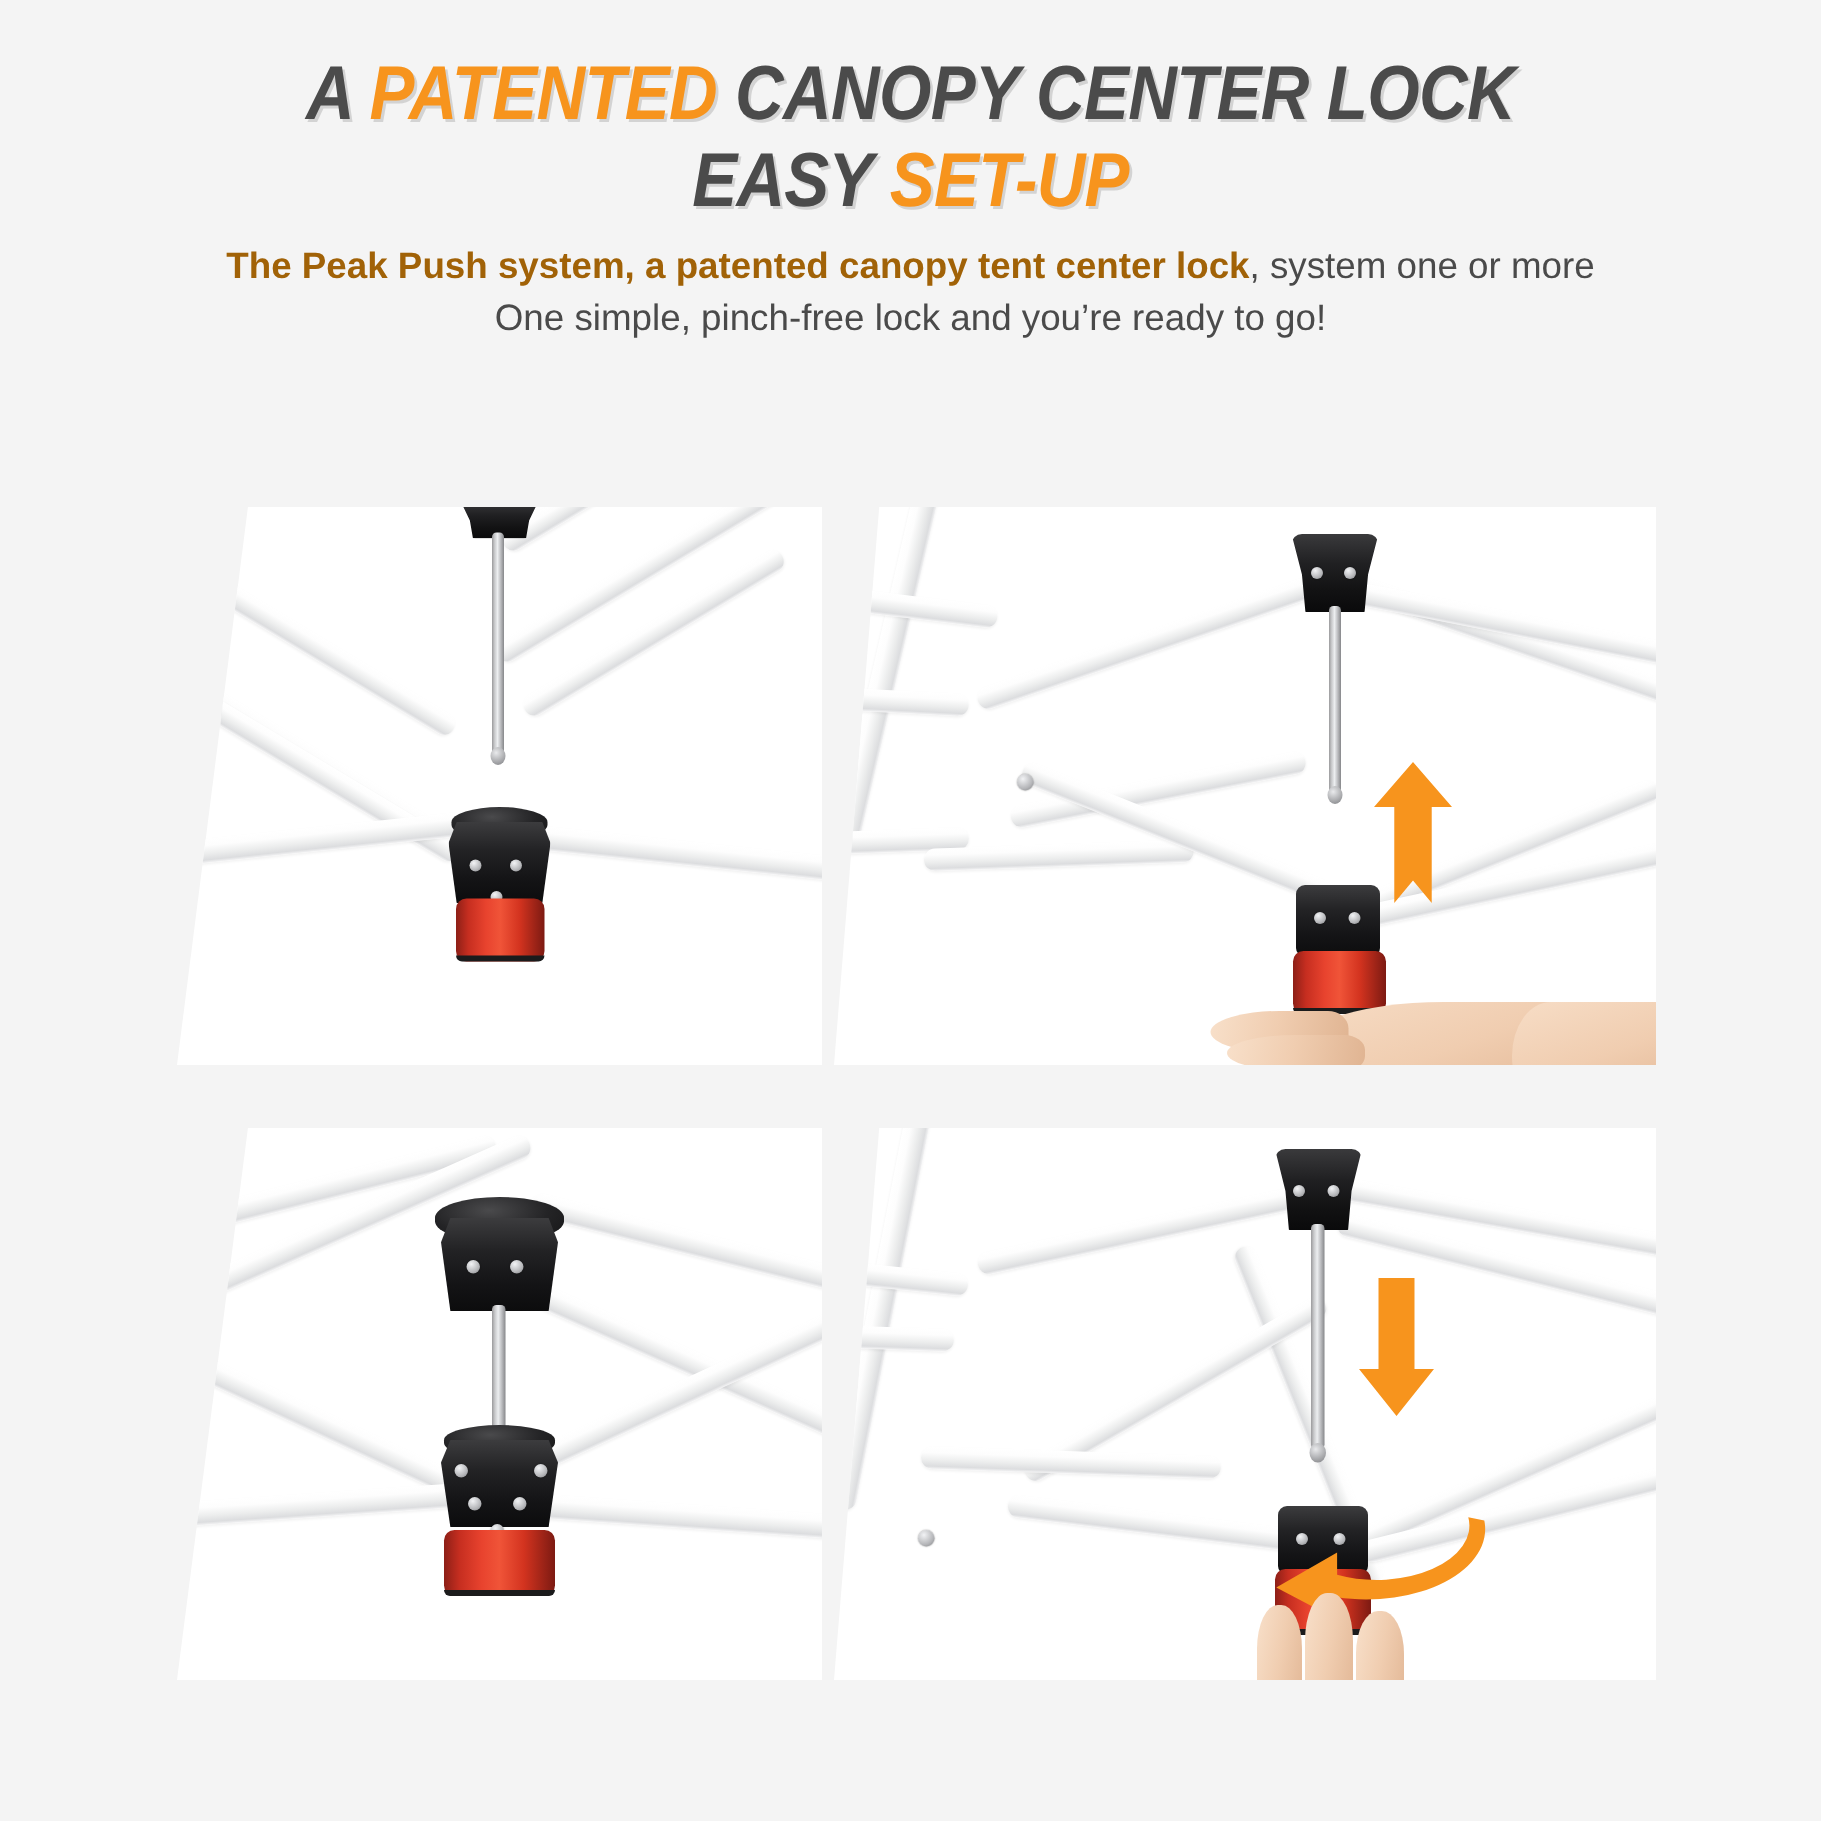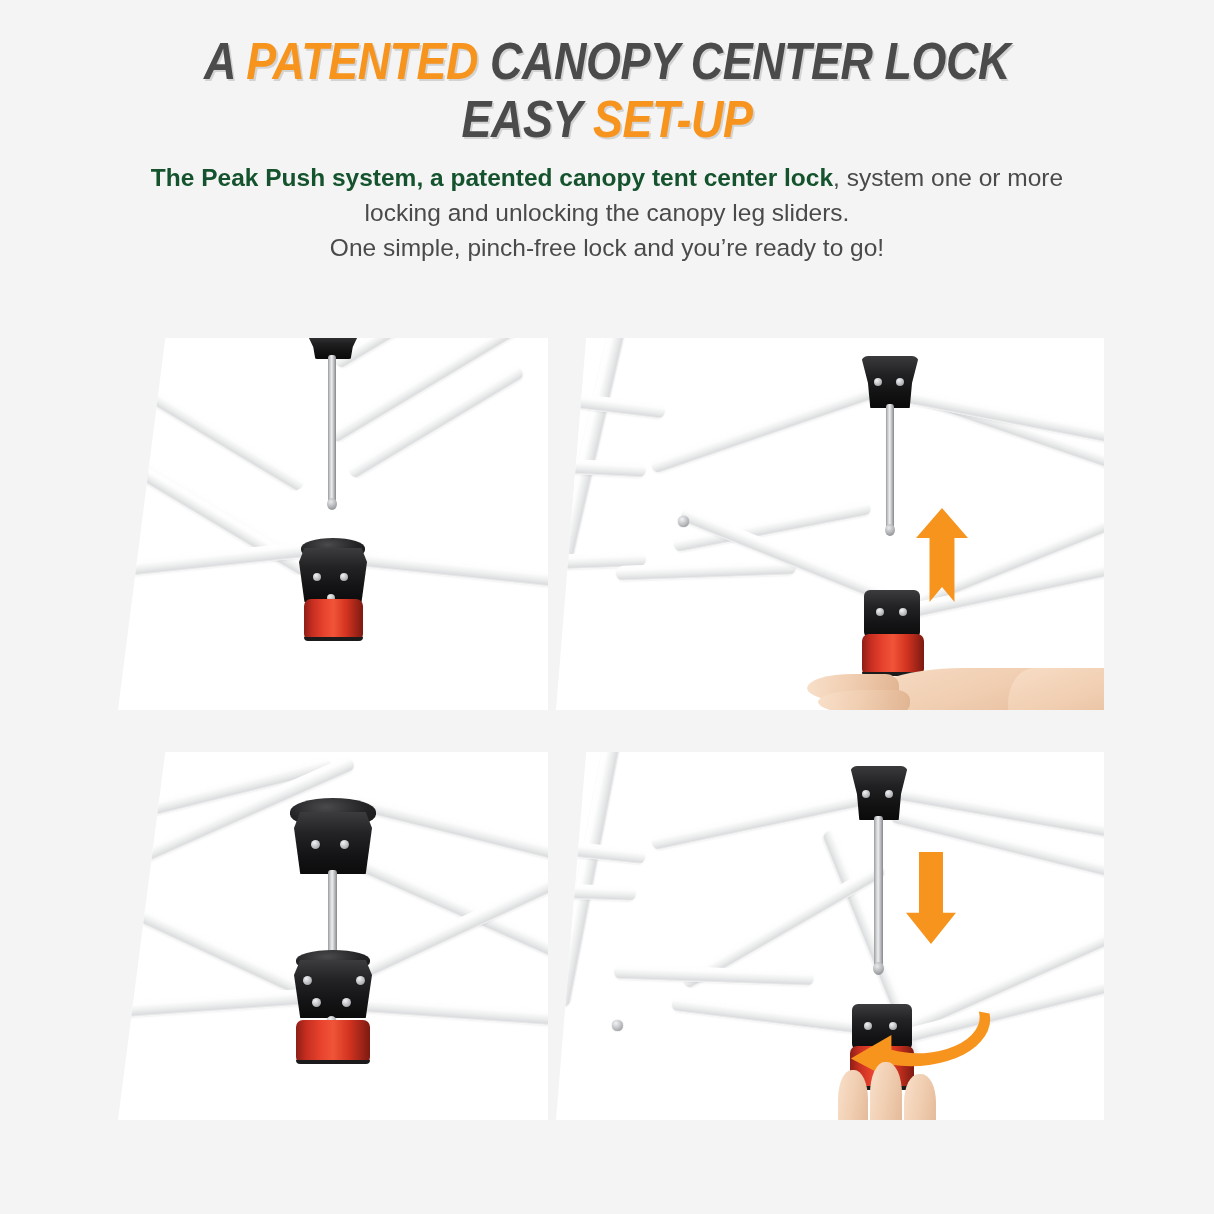--- a/index.html
+++ b/index.html
@@ -31,21 +31,21 @@
 
   
   .body-copy{
     position:absolute;left:50%;transform:translateX(-50%);
     top:160px;width:1070px;
     text-align:center;
     font-size:24.5px;
     line-height:35px;
     color:#4a4a4a;
   }
-  .body-copy b{color:#14532d;font-weight:bold;}
+  .body-copy b{color:#a16207;font-weight:bold;}
 
   
   .panel{
     position:absolute;
     background:#ffffff;
     overflow:hidden;
   }
   .p1{left:118px;top:338px;width:430px;height:372px;
       clip-path:polygon(11% 0,100% 0,100% 100%,0 100%);}
   .p2{left:556px;top:338px;width:548px;height:372px;
@@ -141,21 +141,20 @@
 
 <div class="page">
 
   <div class="headline">
     <span class="line line1"><span class="hl-dark">A </span><span class="hl-orange">PATENTED</span><span class="hl-dark"> CANOPY CENTER LOCK</span></span>
     <span class="line line2"><span class="hl-dark">EASY </span><span class="hl-orange">SET-UP</span></span>
   </div>
 
   <div class="body-copy">
     <div><b>The Peak Push system, a patented canopy tent center lock</b><span>, system one or more</span></div>
-    <div>locking and unlocking the canopy leg sliders.</div>
     <div>One simple, pinch-free lock and you’re ready to go!</div>
   </div>
 
   <div class="panel p1">
     <div class="scene">
 
       <div class="tube" style="left:-30px;top:12px;width:250px;height:15px;transform:rotate(31deg);transform-origin:left center;"></div>
       <div class="tube" style="left:-34px;top:86px;width:250px;height:15px;transform:rotate(31deg);transform-origin:left center;"></div>
       <div class="tube" style="left:218px;top:18px;width:250px;height:15px;transform:rotate(-31deg);transform-origin:left center;"></div>
       <div class="tube" style="left:214px;top:92px;width:250px;height:15px;transform:rotate(-31deg);transform-origin:left center;"></div>

